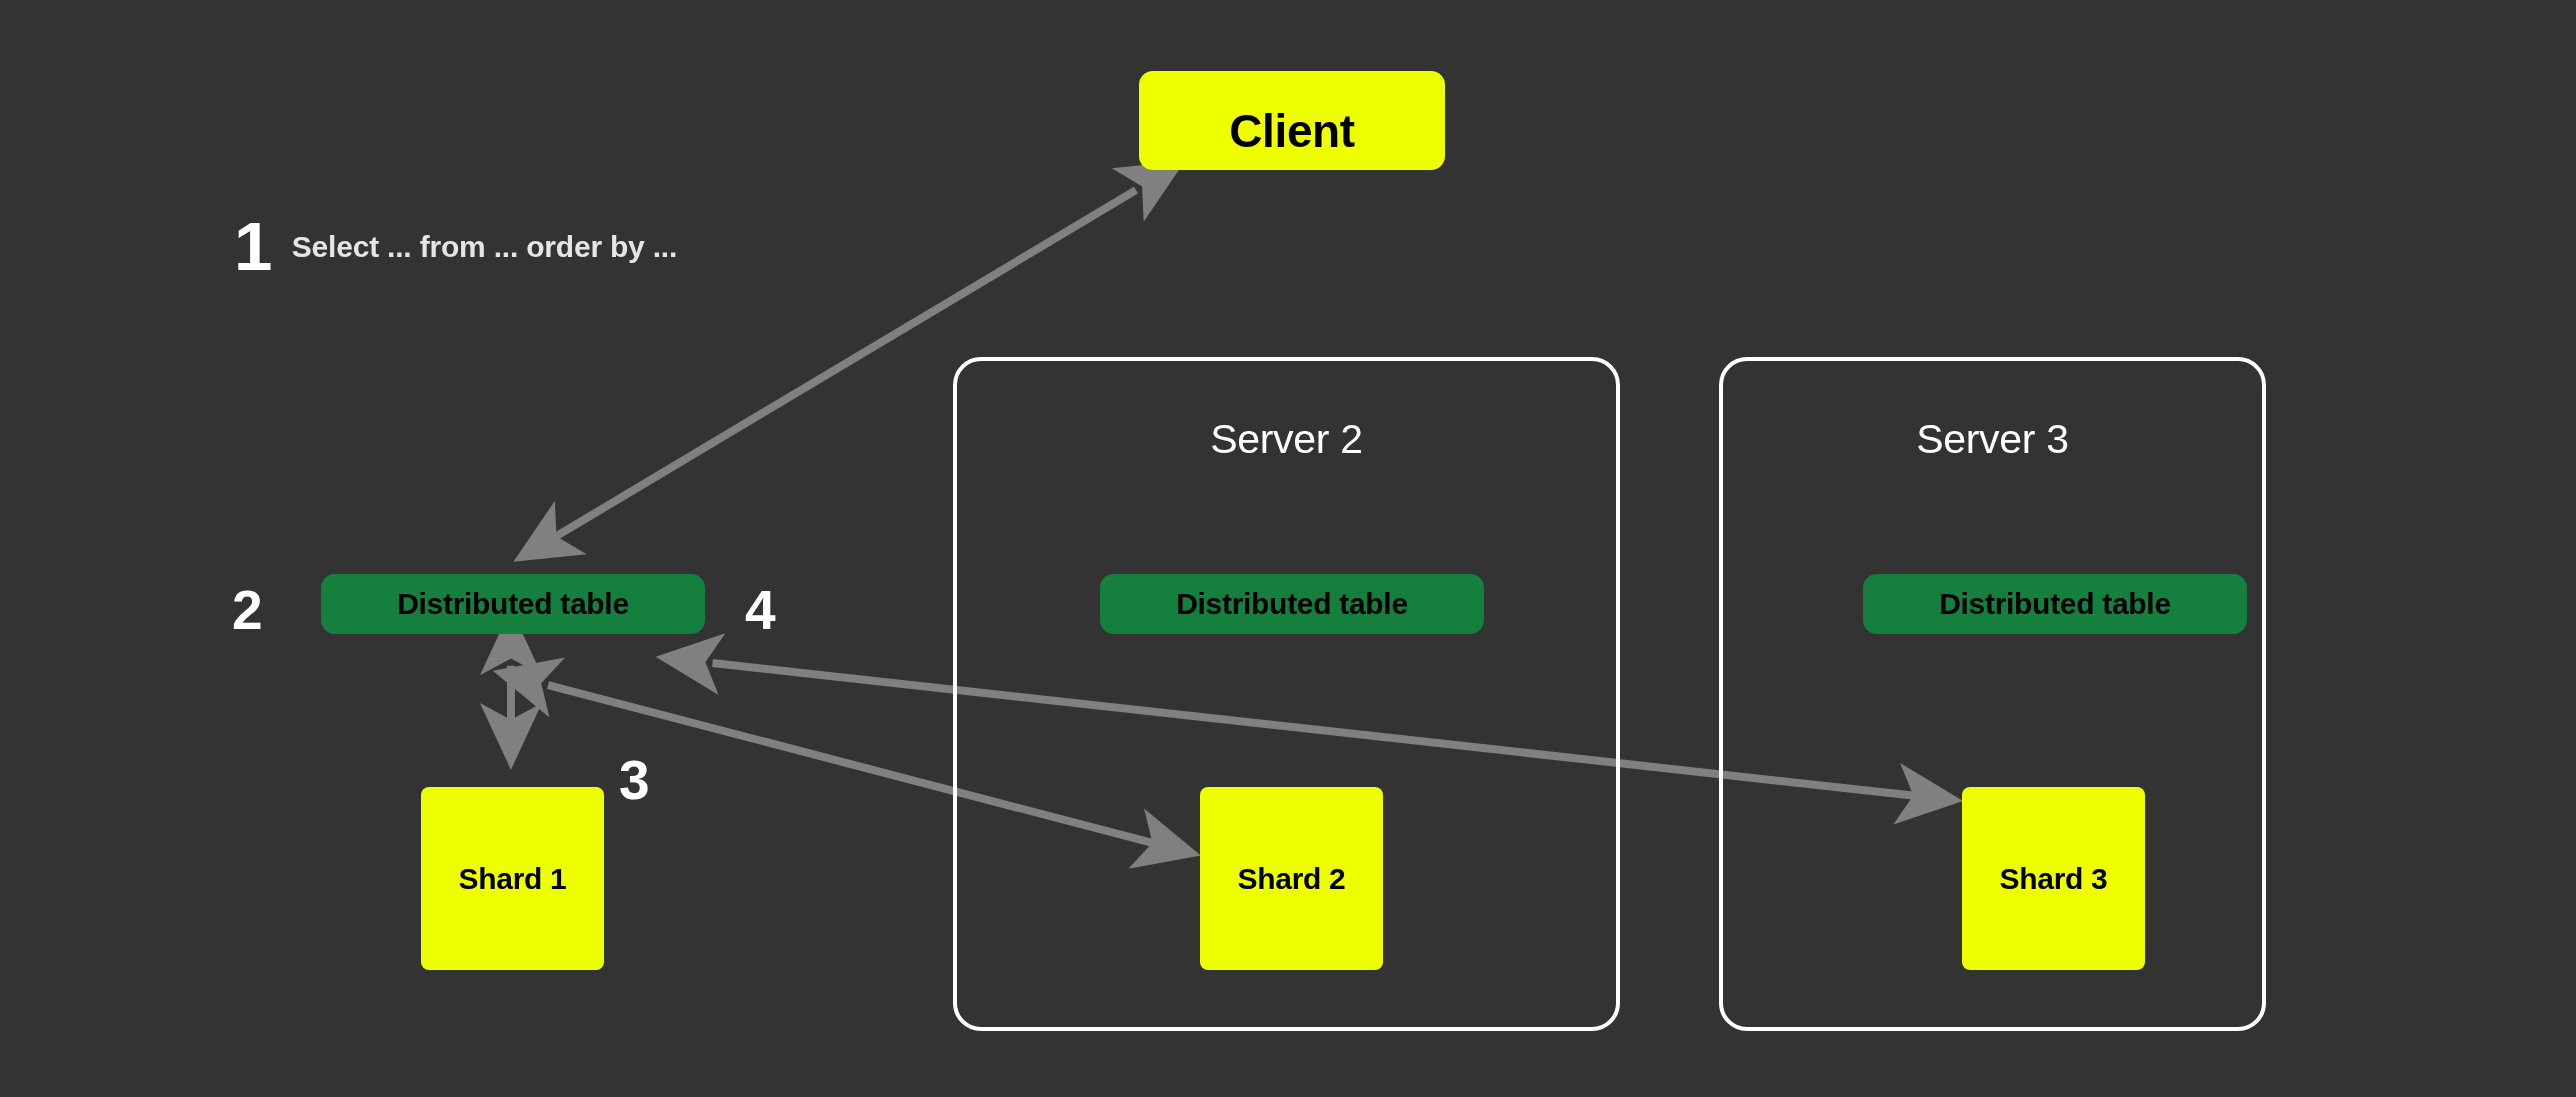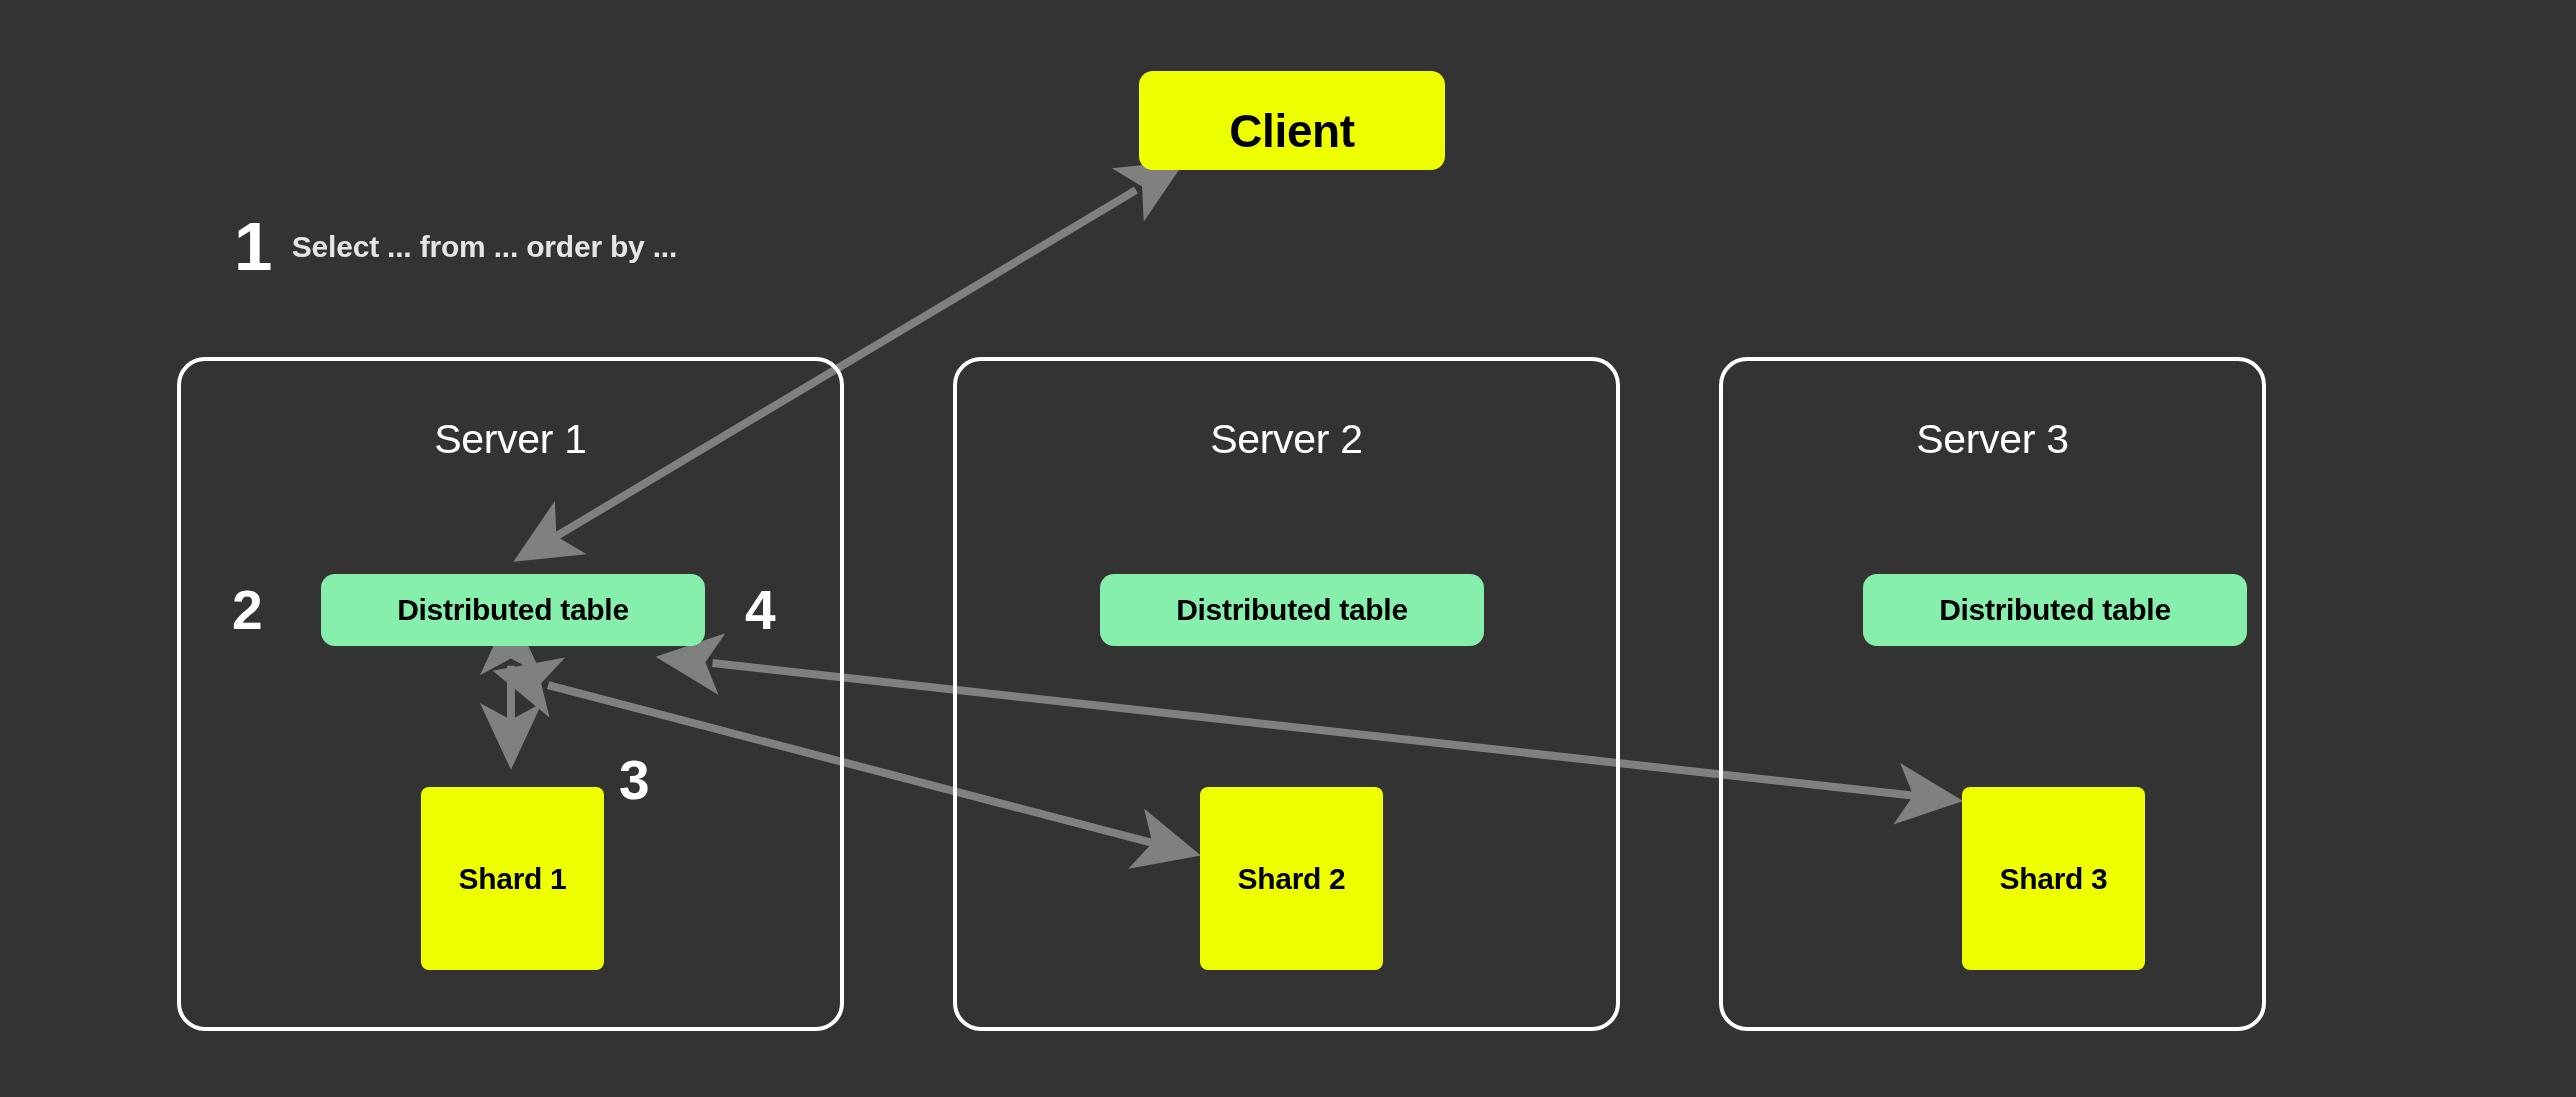--- a/index.html
+++ b/index.html
@@ -96,22 +96,22 @@
     color: #FFFFFF;
     font-size: 41px;
     font-weight: 400;
     letter-spacing: -0.3px;
   }
 
   
   .dist-table {
     position: absolute;
     top: 574px;
-    height: 72px;
-    background: #86efac;
+    height: 60px;
+    background: #15803d;
     border-radius: 14px;
     display: flex;
     align-items: center;
     justify-content: center;
     z-index: 4;
   }
   #dist-1 { left: 321px;  width: 384px; }
   #dist-2 { left: 1100px; width: 384px; }
   #dist-3 { left: 1863px; width: 384px; }
   .dist-label {
@@ -186,23 +186,20 @@
 
   <div class="client-box">
     <span class="client-label">Client</span>
   </div>
 
   <div class="step1-wrap">
     <span class="step1-num">1</span>
     <span class="step1-text">Select ... from ... order by ...</span>
   </div>
 
-  <div class="server-panel" id="server-1">
-    <div class="server-title">Server 1</div>
-  </div>
 
   <div class="server-panel" id="server-2">
     <div class="server-title">Server 2</div>
   </div>
 
   <div class="server-panel" id="server-3">
     <div class="server-title">Server 3</div>
   </div>
 
   <div class="dist-table" id="dist-1">

